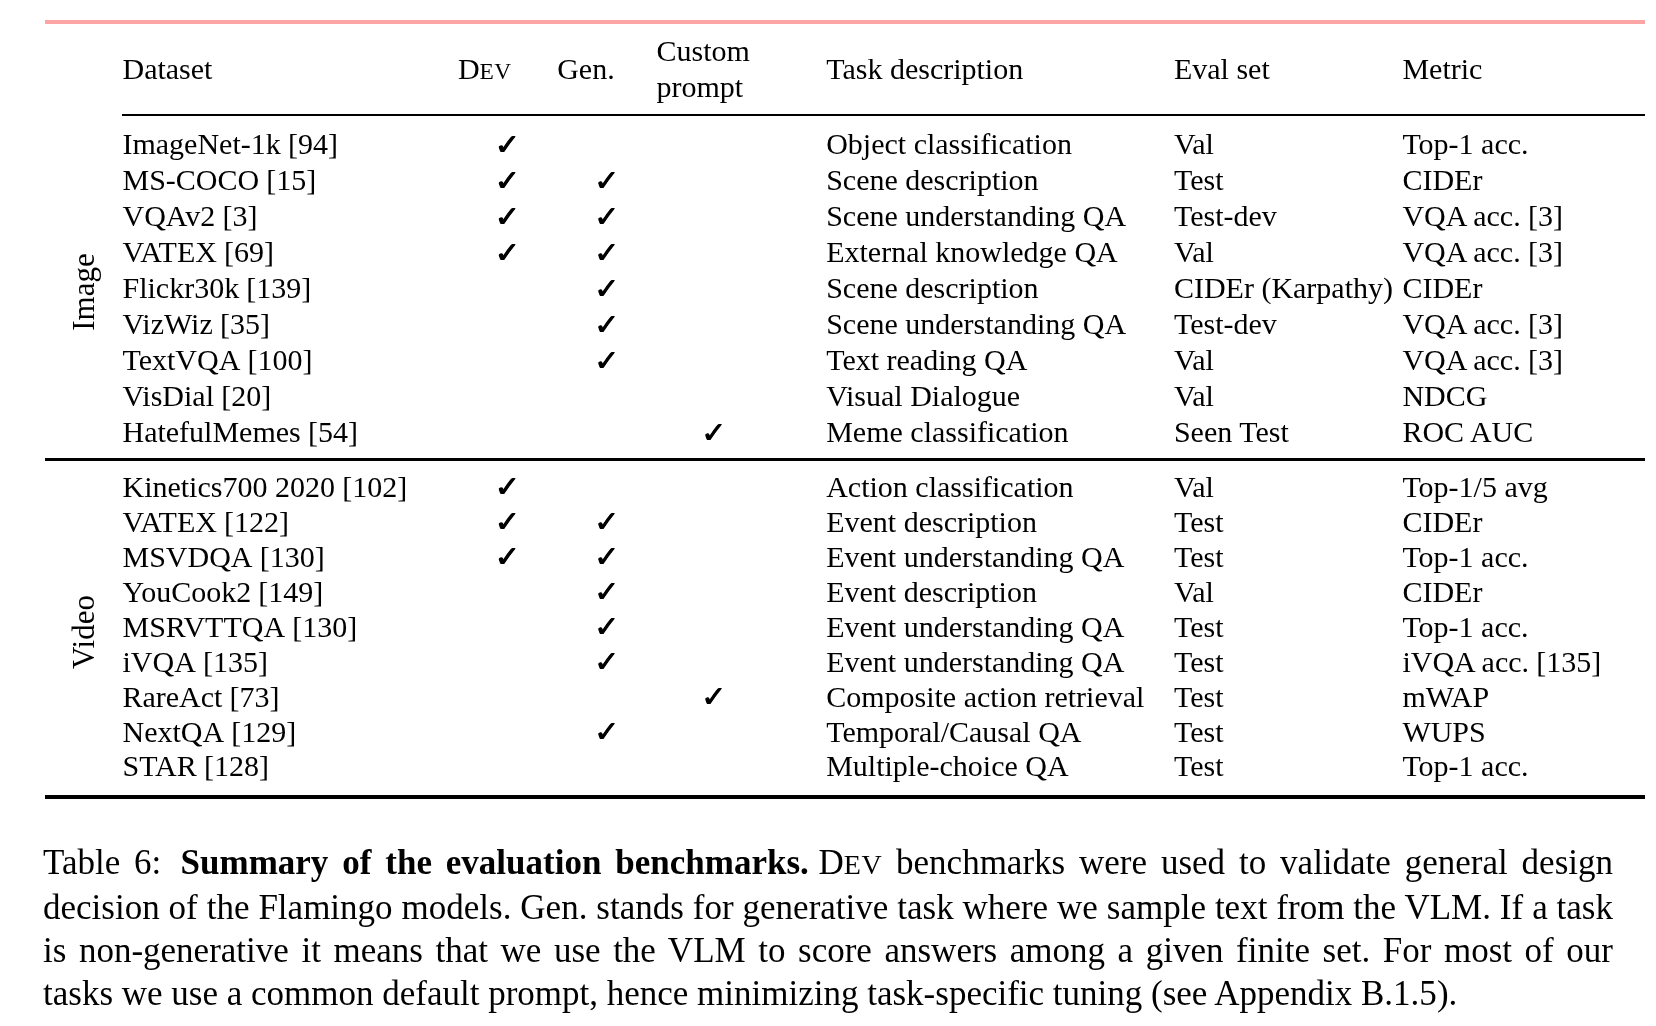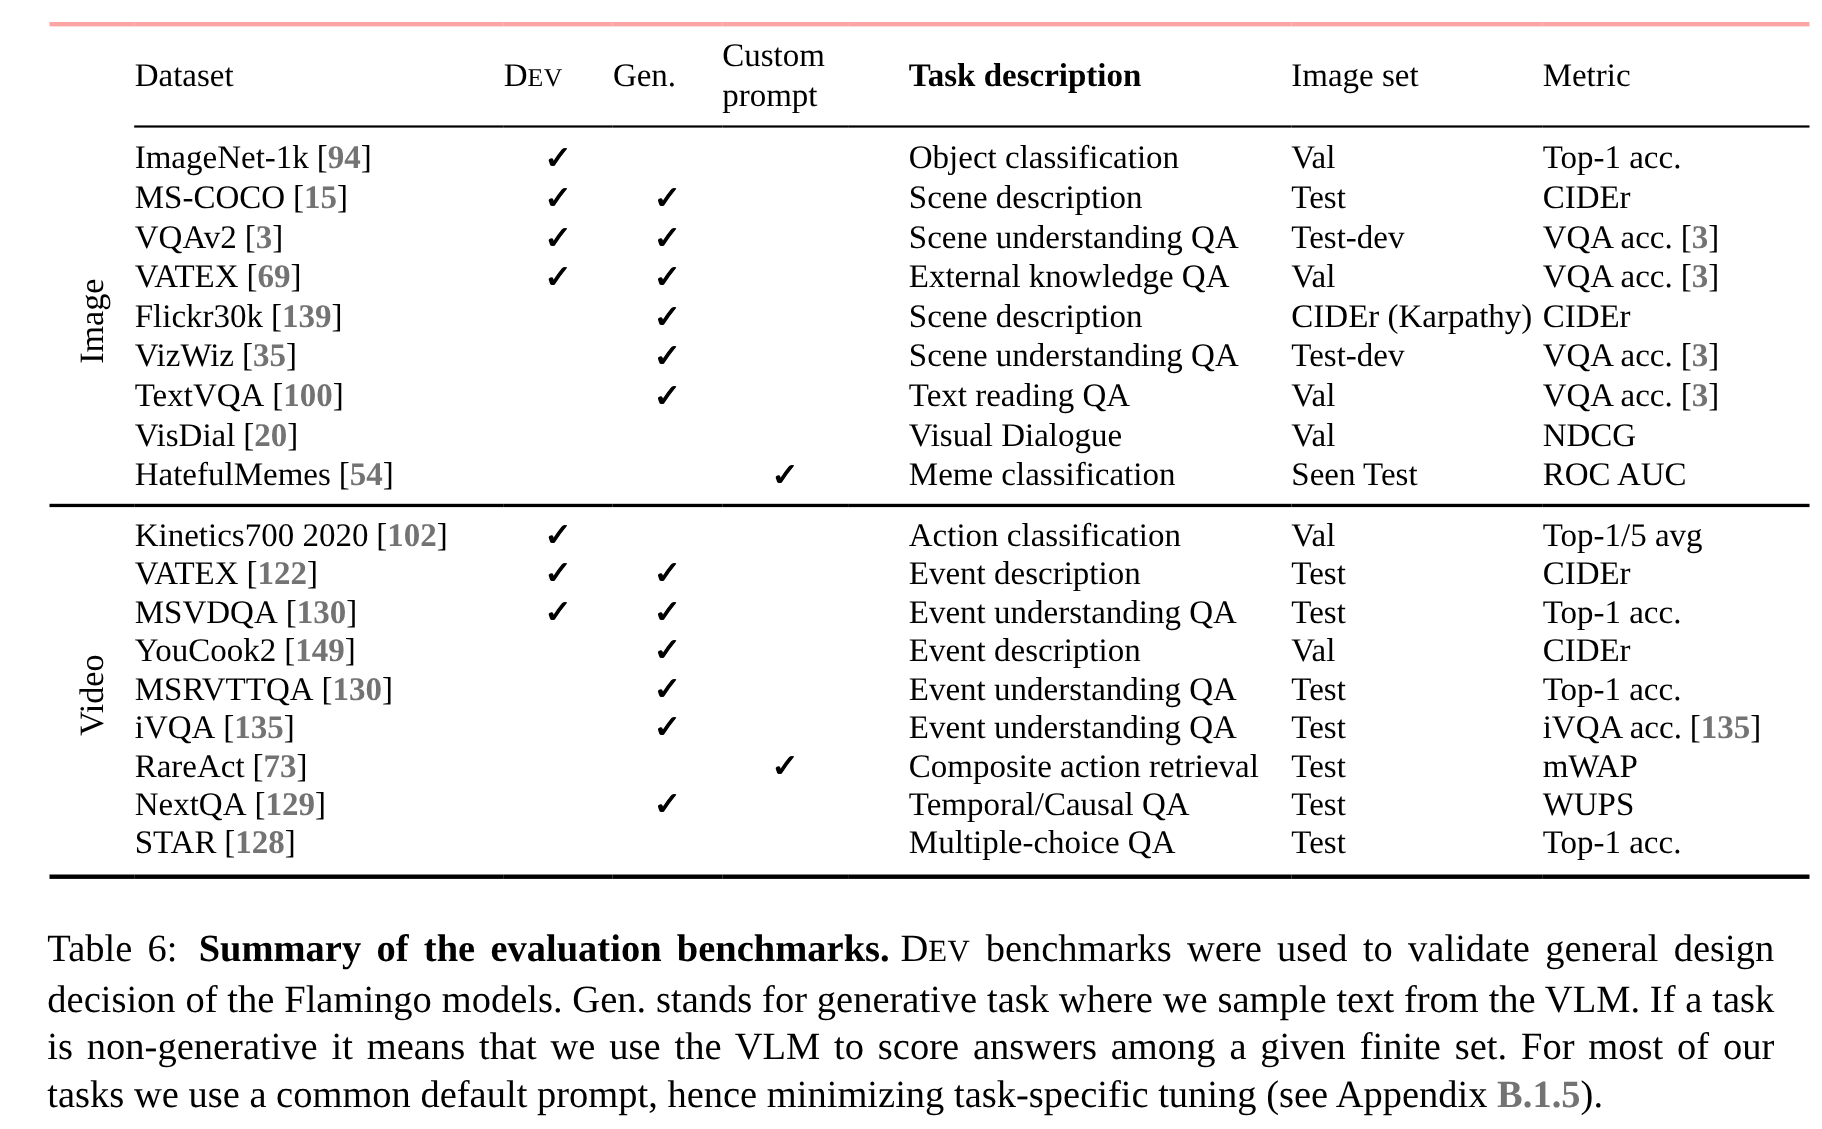--- a/index.html
+++ b/index.html
@@ -26,21 +26,21 @@
   col.c4{width:100px;}
   col.c5{width:115px;}
   col.c6{width:405px;}
   col.c7{width:230px;}
   col.c8{width:245px;}
   
   tr.hdr td{border-bottom:2px solid #000;height:90px;vertical-align:middle;}
   tr.hdr td.corner{border-bottom:none;}
   .h-center{text-align:left;}
   .h-custom{text-align:left;line-height:36px;}
-  .h-task{padding-left:55px;font-weight:bold;}
+  .h-task{padding-left:55px;}
   
   .sc .scb{font-size:1em;}
   .sc .scs{font-size:0.78em;letter-spacing:0.5px;}
   
   tbody.g-image td{height:36px;}
   tbody.g-video td{height:34px;}
   tbody.g-image tr:first-child td{padding-top:10px;}
   tbody.g-image tr:last-child td{padding-bottom:8px;}
   tbody.g-video td{border-top:none;}
   tbody.g-video tr:first-child td{border-top:3px solid #000;padding-top:8px;}
@@ -56,21 +56,21 @@
   
   td.rot-cell{text-align:center;vertical-align:middle;}
   .rot{
     display:inline-block;
     transform:rotate(-90deg);
     white-space:nowrap;
     font-size:31px;
   }
   
   .cite{margin-left:0.24em;white-space:nowrap;}
-  .blue{color:#737373;font-weight:bold;}
+  .blue{color:#000000;}
   
   .caption{
     position:absolute;left:43px;top:841px;
     width:1570px;
     font-size:35px;line-height:43px;
     text-align:justify;
   }
   .caption .b{font-weight:bold;margin-left:0.55em;}
   .caption .sc{margin-left:0.28em;}
   .caption .scb{font-size:35px;}
@@ -92,21 +92,21 @@
   </colgroup>
 
   <thead>
   <tr class="hdr">
     <td class="corner"></td>
     <td>Dataset</td>
     <td class="h-center sc"><span class="scb">D</span><span class="scs">EV</span></td>
     <td class="h-center">Gen.</td>
     <td class="h-custom"><span>Custom</span><br><span>prompt</span></td>
     <td class="h-task">Task description</td>
-    <td>Image set</td>
+    <td>Eval set</td>
     <td>Metric</td>
   </tr>
   </thead>
 
   <tbody class="g-image">
   <tr>
     <td class="rot-cell" rowspan="9"><span class="rot">Image</span></td>
     <td><span>ImageNet-1k</span><span class="cite"><span>[</span><span class="blue">94</span><span>]</span></span></td>
     <td class="c-ck check">✓</td>
     <td class="c-ck check"></td>

